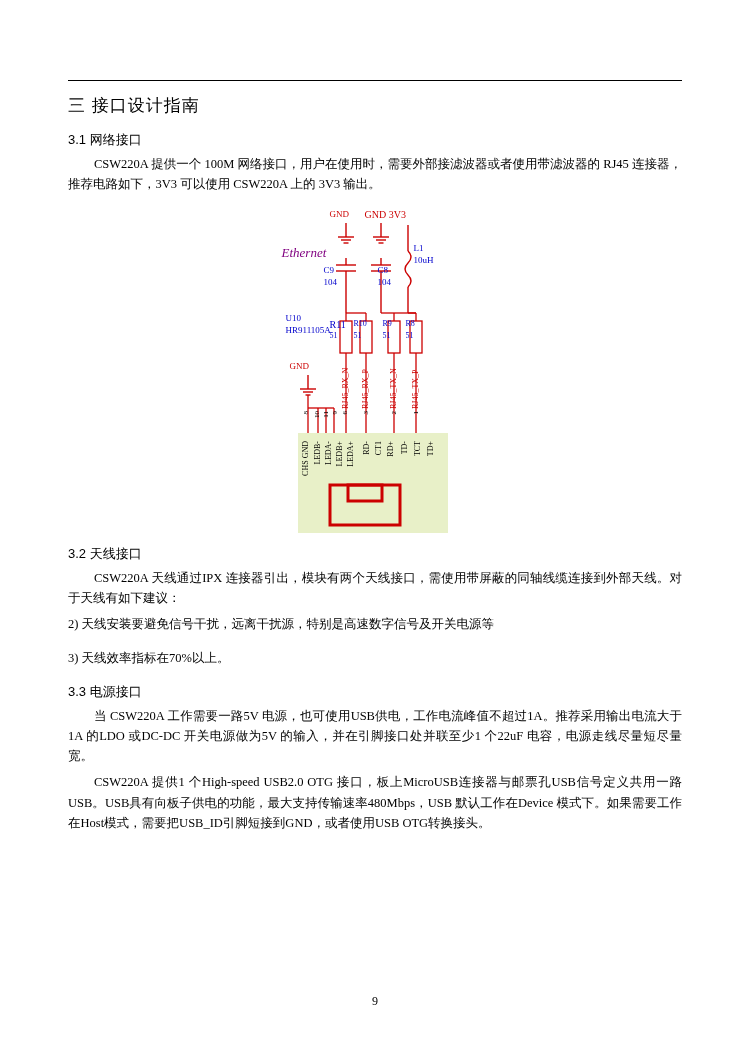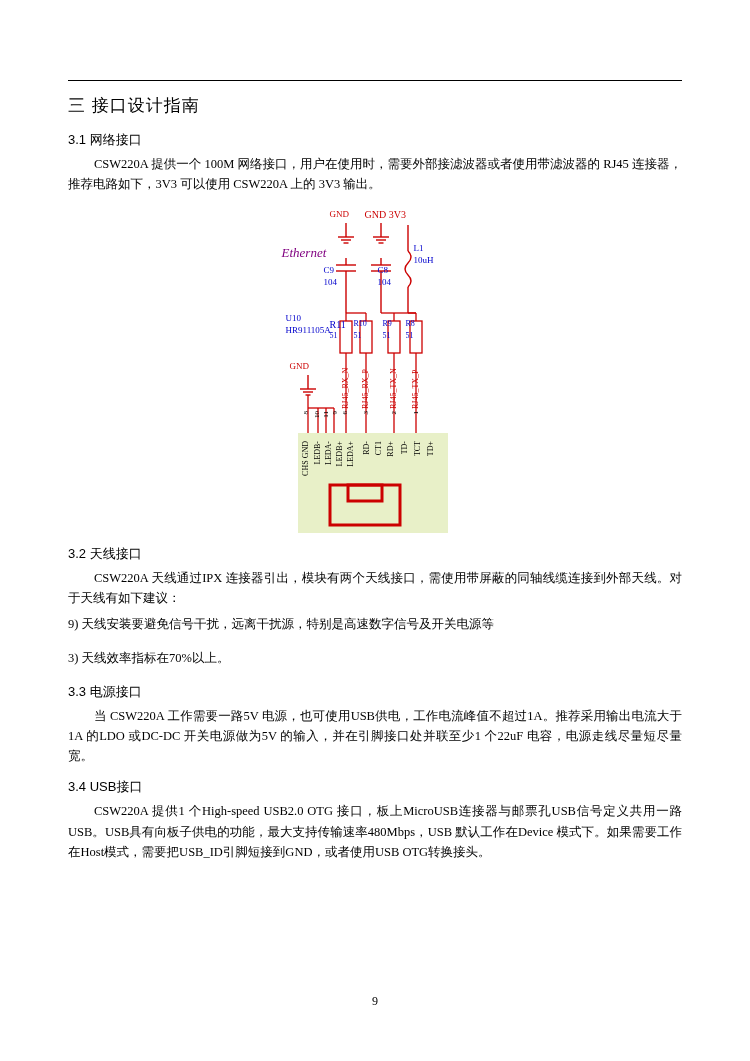--- a/index.html
+++ b/index.html
@@ -260,26 +260,25 @@
         <div class="sch-label vert" style="left:106px; top:238px; font-size:8px;">CT1</div>
         <div class="sch-label vert" style="left:118px; top:238px; font-size:8px;">RD+</div>
         <div class="sch-label vert" style="left:132px; top:238px; font-size:8px;">TD-</div>
         <div class="sch-label vert" style="left:145px; top:238px; font-size:8px;">TCT</div>
         <div class="sch-label vert" style="left:158px; top:238px; font-size:8px;">TD+</div>
       </div>
     </div>
 
     <h2 class="sub">3.2  天线接口</h2>
     <p class="body indent">CSW220A  天线通过IPX  连接器引出，模块有两个天线接口，需使用带屏蔽的同轴线缆连接到外部天线。对于天线有如下建议：</p>
-    <p class="listitem">9)  天线安装要避免信号干扰，远离干扰源，特别是高速数字信号及开关电源等</p>
+    <p class="listitem">2)  天线安装要避免信号干扰，远离干扰源，特别是高速数字信号及开关电源等</p>
     <p class="listitem">3)  天线效率指标在70%以上。</p>
 
     <h2 class="sub">3.3  电源接口</h2>
     <p class="body indent">当  CSW220A  工作需要一路5V  电源，也可使用USB供电，工作电流峰值不超过1A。推荐采用输出电流大于 1A 的LDO 或DC-DC 开关电源做为5V 的输入，并在引脚接口处并联至少1 个22uF 电容，电源走线尽量短尽量宽。</p>
 
-    <h2 class="sub">3.4  USB接口</h2>
     <p class="body indent">CSW220A 提供1 个High-speed USB2.0 OTG 接口，板上MicroUSB连接器与邮票孔USB信号定义共用一路USB。USB具有向板子供电的功能，最大支持传输速率480Mbps，USB 默认工作在Device 模式下。如果需要工作在Host模式，需要把USB_ID引脚短接到GND，或者使用USB OTG转换接头。</p>
 
   </div>
 
   <div class="page-number">9</div>
 
 </div>
 
 </body></html>

